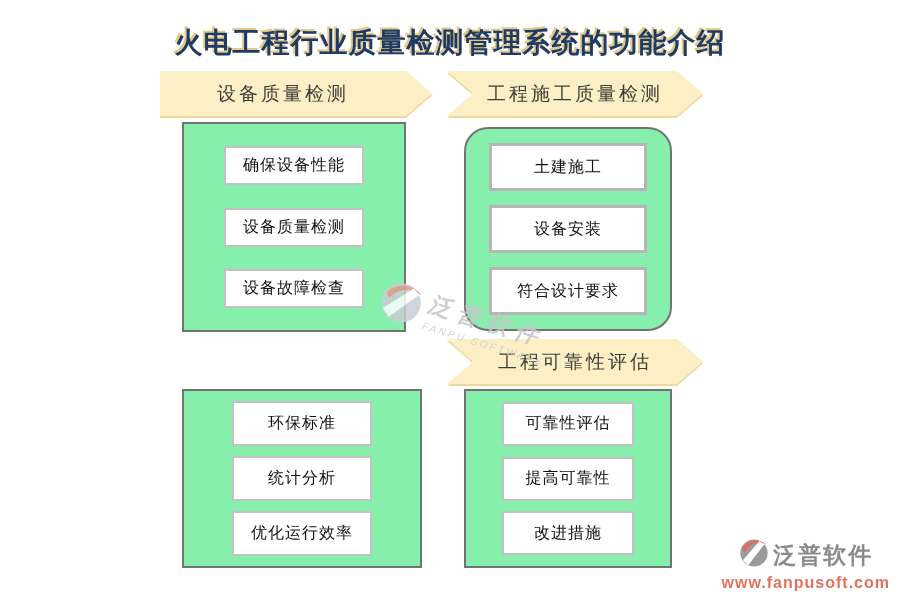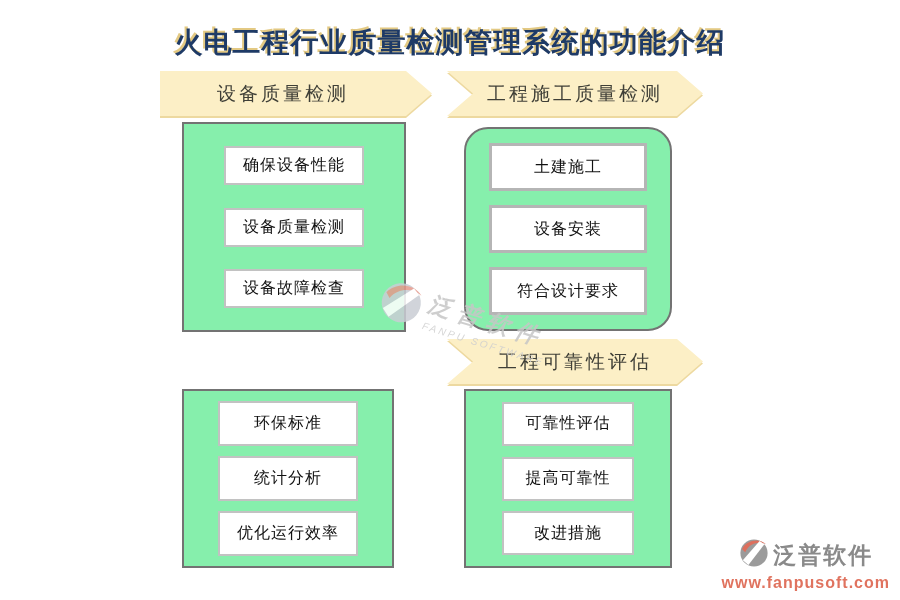--- a/index.html
+++ b/index.html
@@ -48,21 +48,21 @@
   
   .panel {
     position:absolute;
     background:#86efac;
     border:2px solid #737373;
     display:flex; flex-direction:column;
     align-items:center; justify-content:space-evenly;
   }
   .p1 { left:182px; top:122px; width:224px; height:210px; }
   .p2 { left:464px; top:127px; width:208px; height:204px;border-radius:24px; }
-  .p3 { left:182px; top:389px; width:212px; height:179px; }
+  .p3 { left:182px; top:389px; width:240px; height:179px; }
   .p4 { left:464px; top:389px; width:208px; height:179px; }
 
   .item-box {
     background:#ffffff;
     border:2px solid #C2C2C2;
     display:flex; align-items:center; justify-content:center;
     font-size:16px; letter-spacing:1px; color:#111111;
     font-family:"Liberation Sans", sans-serif;
   }
   .p1 .item-box { width:140px; height:39px; }

